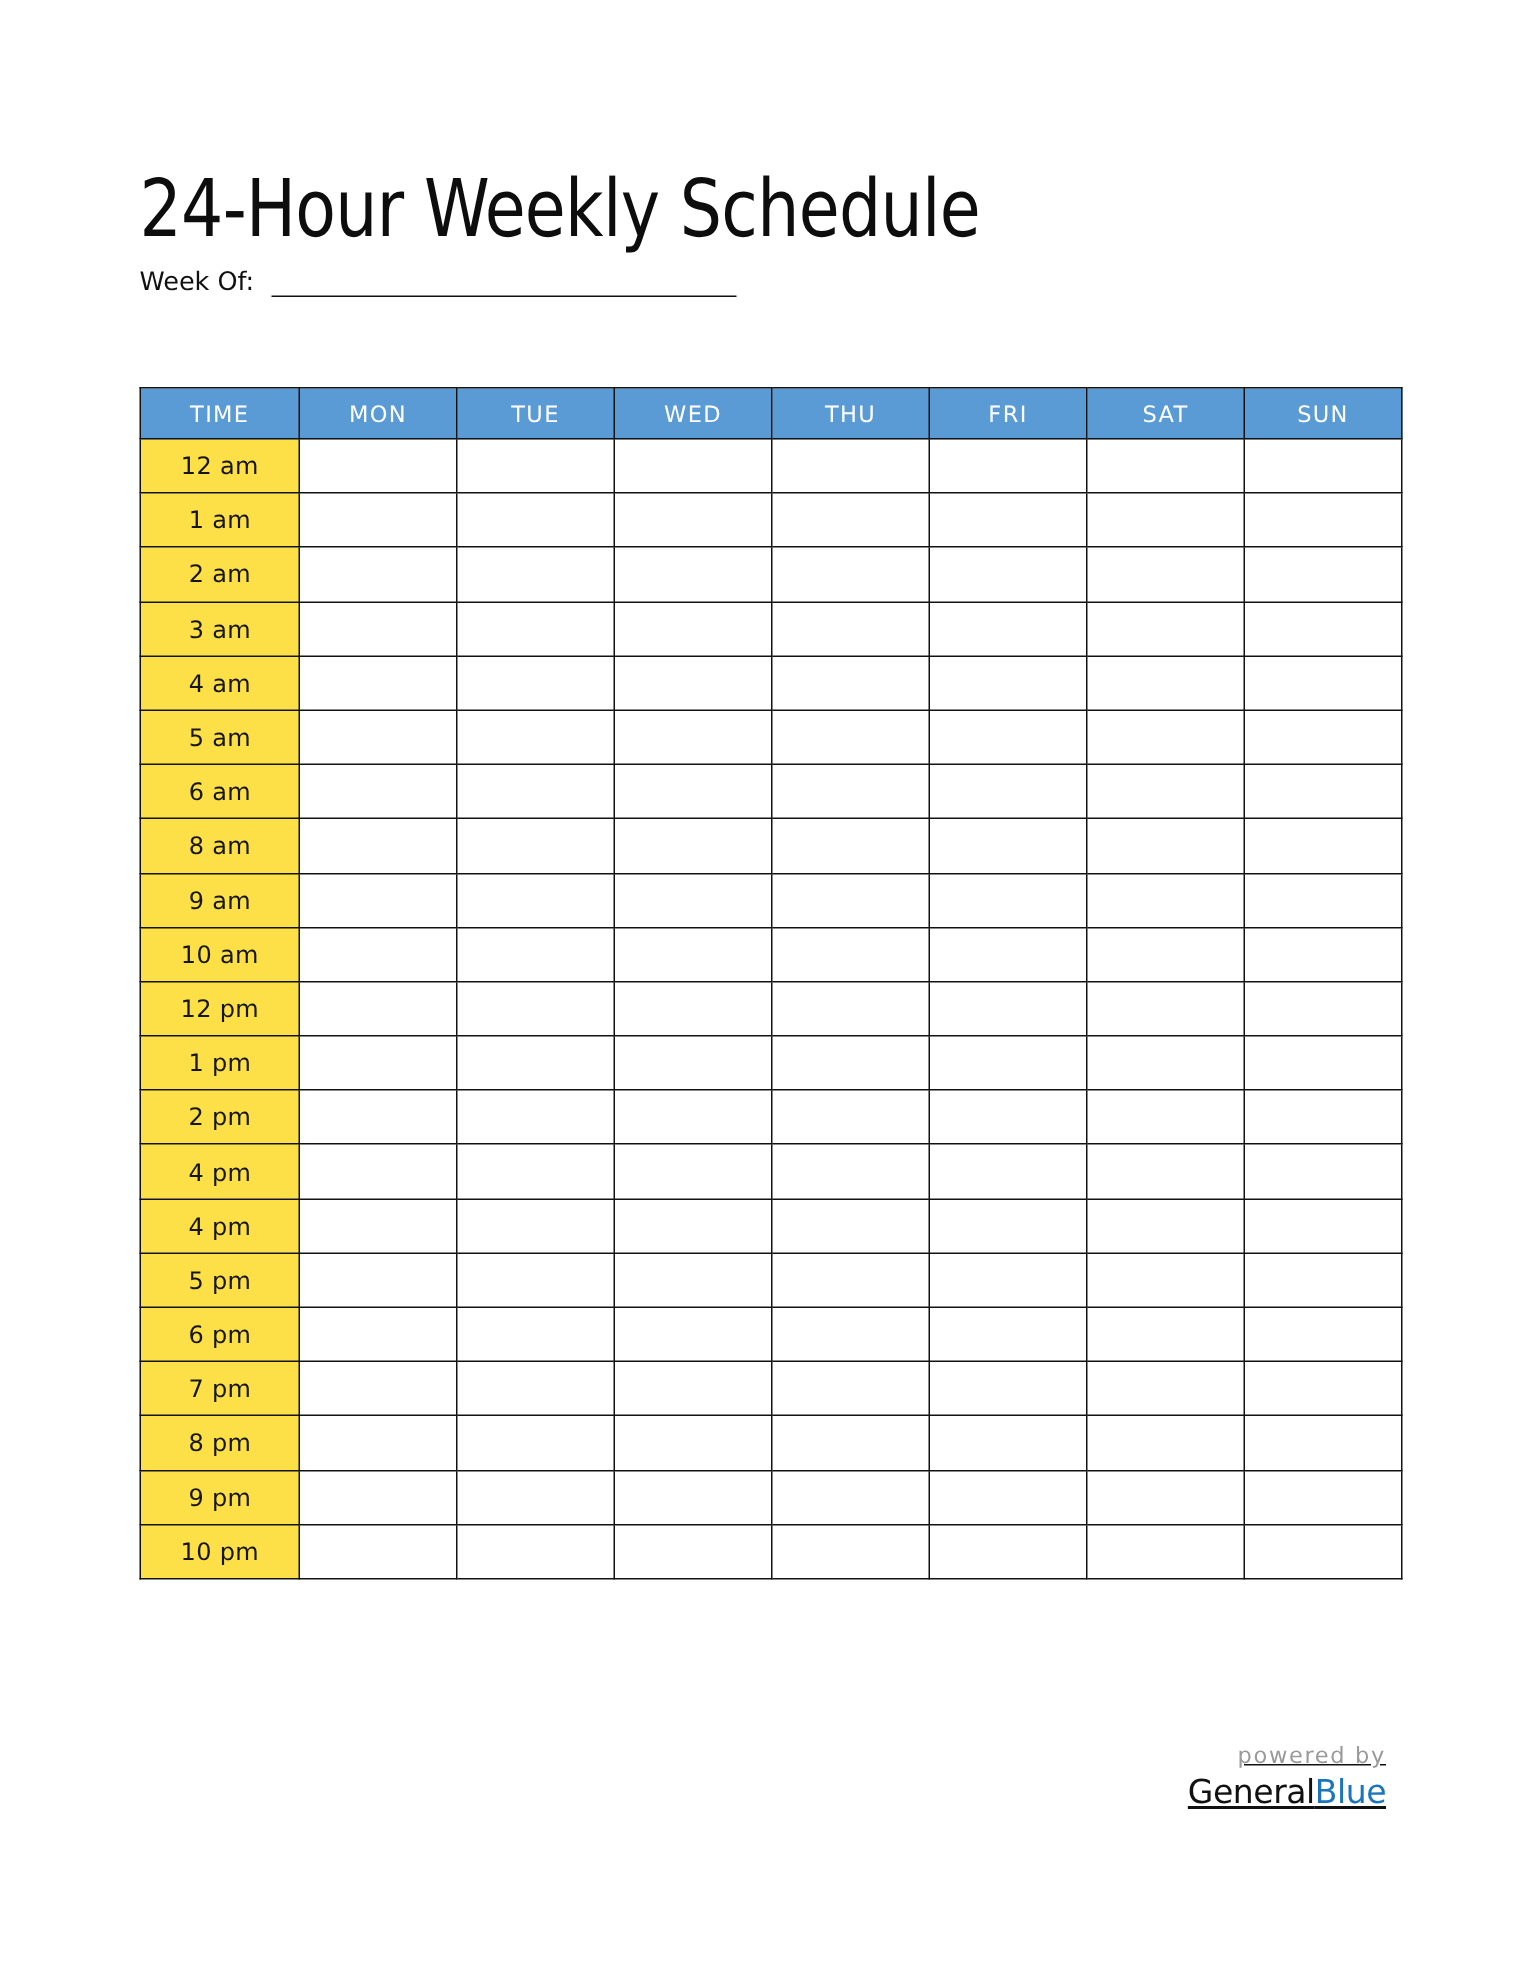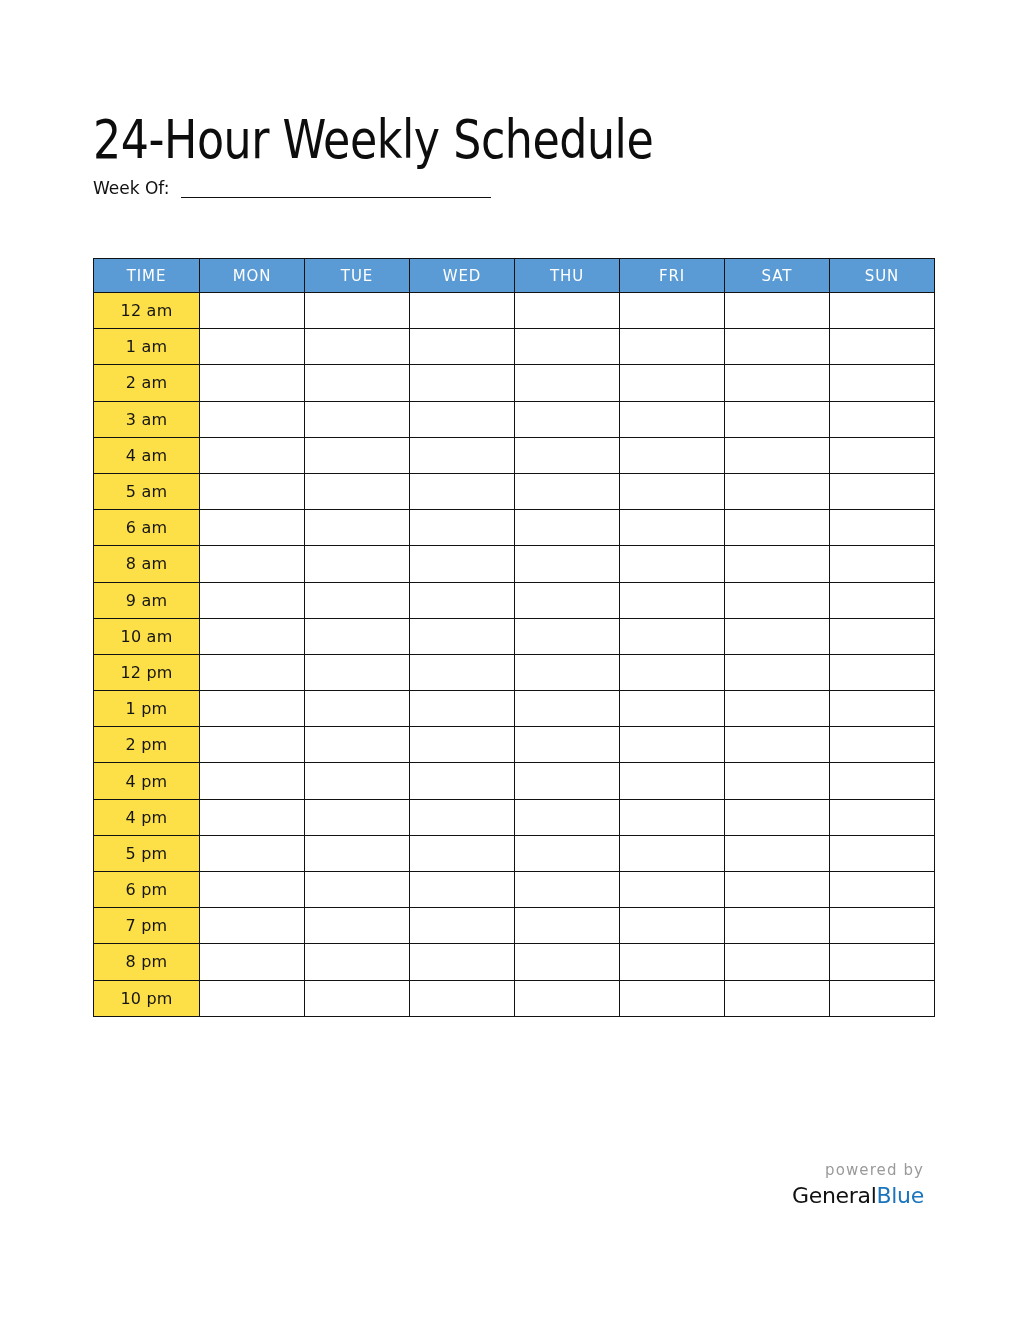--- a/index.html
+++ b/index.html
@@ -112,20 +112,21 @@
     letter-spacing: 0.2px;
   }
 
   
   .footer-logo {
     position: absolute;
     right: 96px;
     top: 1163px;
     text-align: right;
     width: 300px;
+    text-decoration: underline;
   }
   .powered-by {
     font-size: 15px;
     color: #9a9a9a;
     letter-spacing: 1.1px;
     line-height: 1;
     margin-bottom: 7px;
     font-weight: 400;
   }
   .brand {
@@ -350,20 +351,30 @@
             <td class="time-cell">8 pm</td>
             <td class="entry-cell"></td>
             <td class="entry-cell"></td>
             <td class="entry-cell"></td>
             <td class="entry-cell"></td>
             <td class="entry-cell"></td>
             <td class="entry-cell"></td>
             <td class="entry-cell"></td>
           </tr>
           <tr>
+            <td class="time-cell">9 pm</td>
+            <td class="entry-cell"></td>
+            <td class="entry-cell"></td>
+            <td class="entry-cell"></td>
+            <td class="entry-cell"></td>
+            <td class="entry-cell"></td>
+            <td class="entry-cell"></td>
+            <td class="entry-cell"></td>
+          </tr>
+          <tr>
             <td class="time-cell">10 pm</td>
             <td class="entry-cell"></td>
             <td class="entry-cell"></td>
             <td class="entry-cell"></td>
             <td class="entry-cell"></td>
             <td class="entry-cell"></td>
             <td class="entry-cell"></td>
             <td class="entry-cell"></td>
           </tr>
         </tbody>

